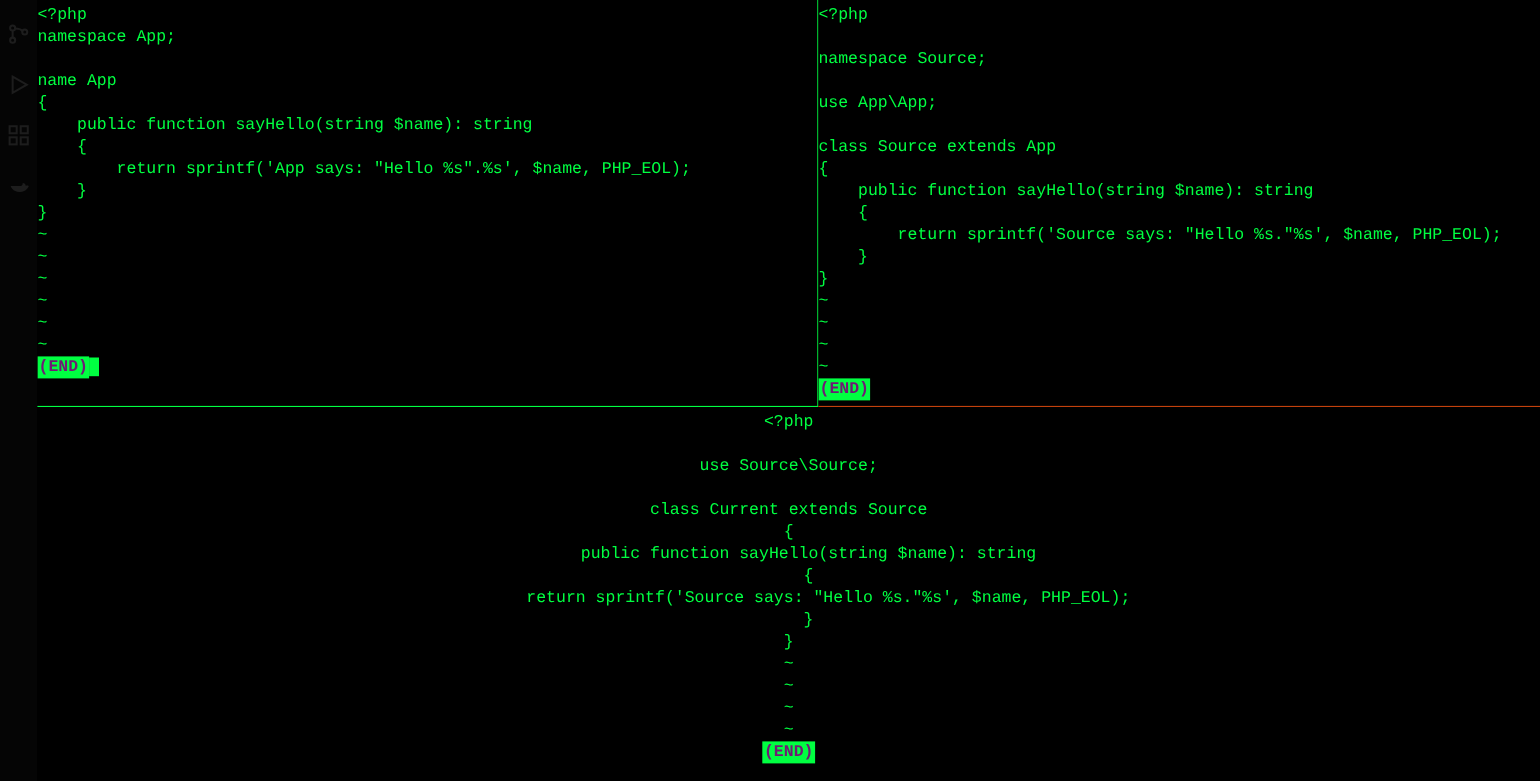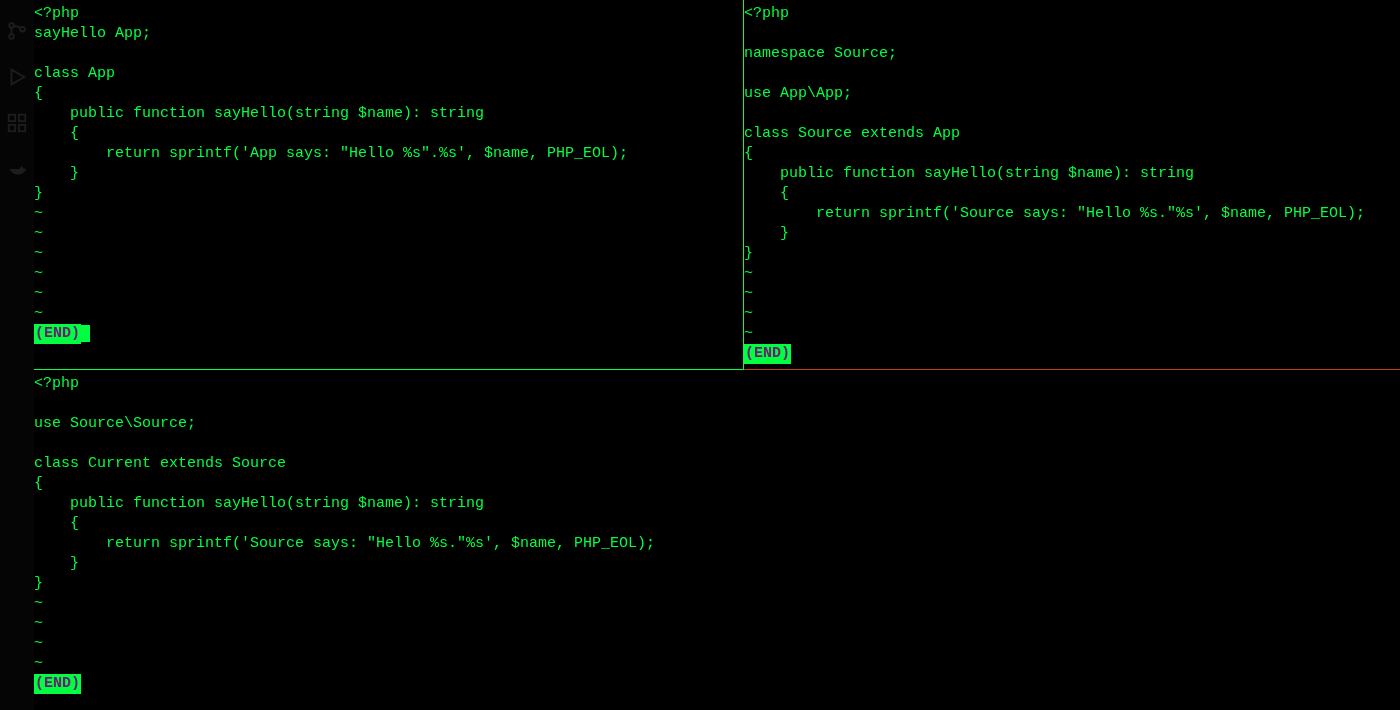--- a/index.html
+++ b/index.html
@@ -55,20 +55,21 @@
     border-right: 1px solid #00ff41;
     border-bottom: 1px solid #00ff41;
   }
   .pane-top-right {
     flex: 1;
     border-bottom: 1px solid #c2410c;
   }
   .pane-bottom {
     flex: 1;
     width: 100%;
+    text-align: center;
   }
   .code {
     white-space: pre;
     padding: 4px 0 0 0;
     font-weight: 500;
   }
   .tilde {
     color: #00ff41;
   }
   .end-marker {
@@ -117,23 +118,23 @@
       <path d="M4 12c0 0 2 6 9 6s9-6 9-6c-2-1-3 0-3 0s0-3-3-3c0 3-2 3-2 3H4z"></path>
     </svg>
   </span>
 </div>
 
 <div class="editor-area">
   <div class="top-row">
 
     <div class="pane pane-top-left">
       <div class="code"><span>&lt;?php</span>
-<span>sayHello App;</span>
+<span>namespace App;</span>
 <span></span>
-<span>class App</span>
+<span>name App</span>
 <span>{</span>
 <span>    public function sayHello(string $name): string</span>
 <span>    {</span>
 <span>        return sprintf('App says: "Hello %s".%s', $name, PHP_EOL);</span>
 <span>    }</span>
 <span>}</span>
 <span class="tilde">~</span>
 <span class="tilde">~</span>
 <span class="tilde">~</span>
 <span class="tilde">~</span>

